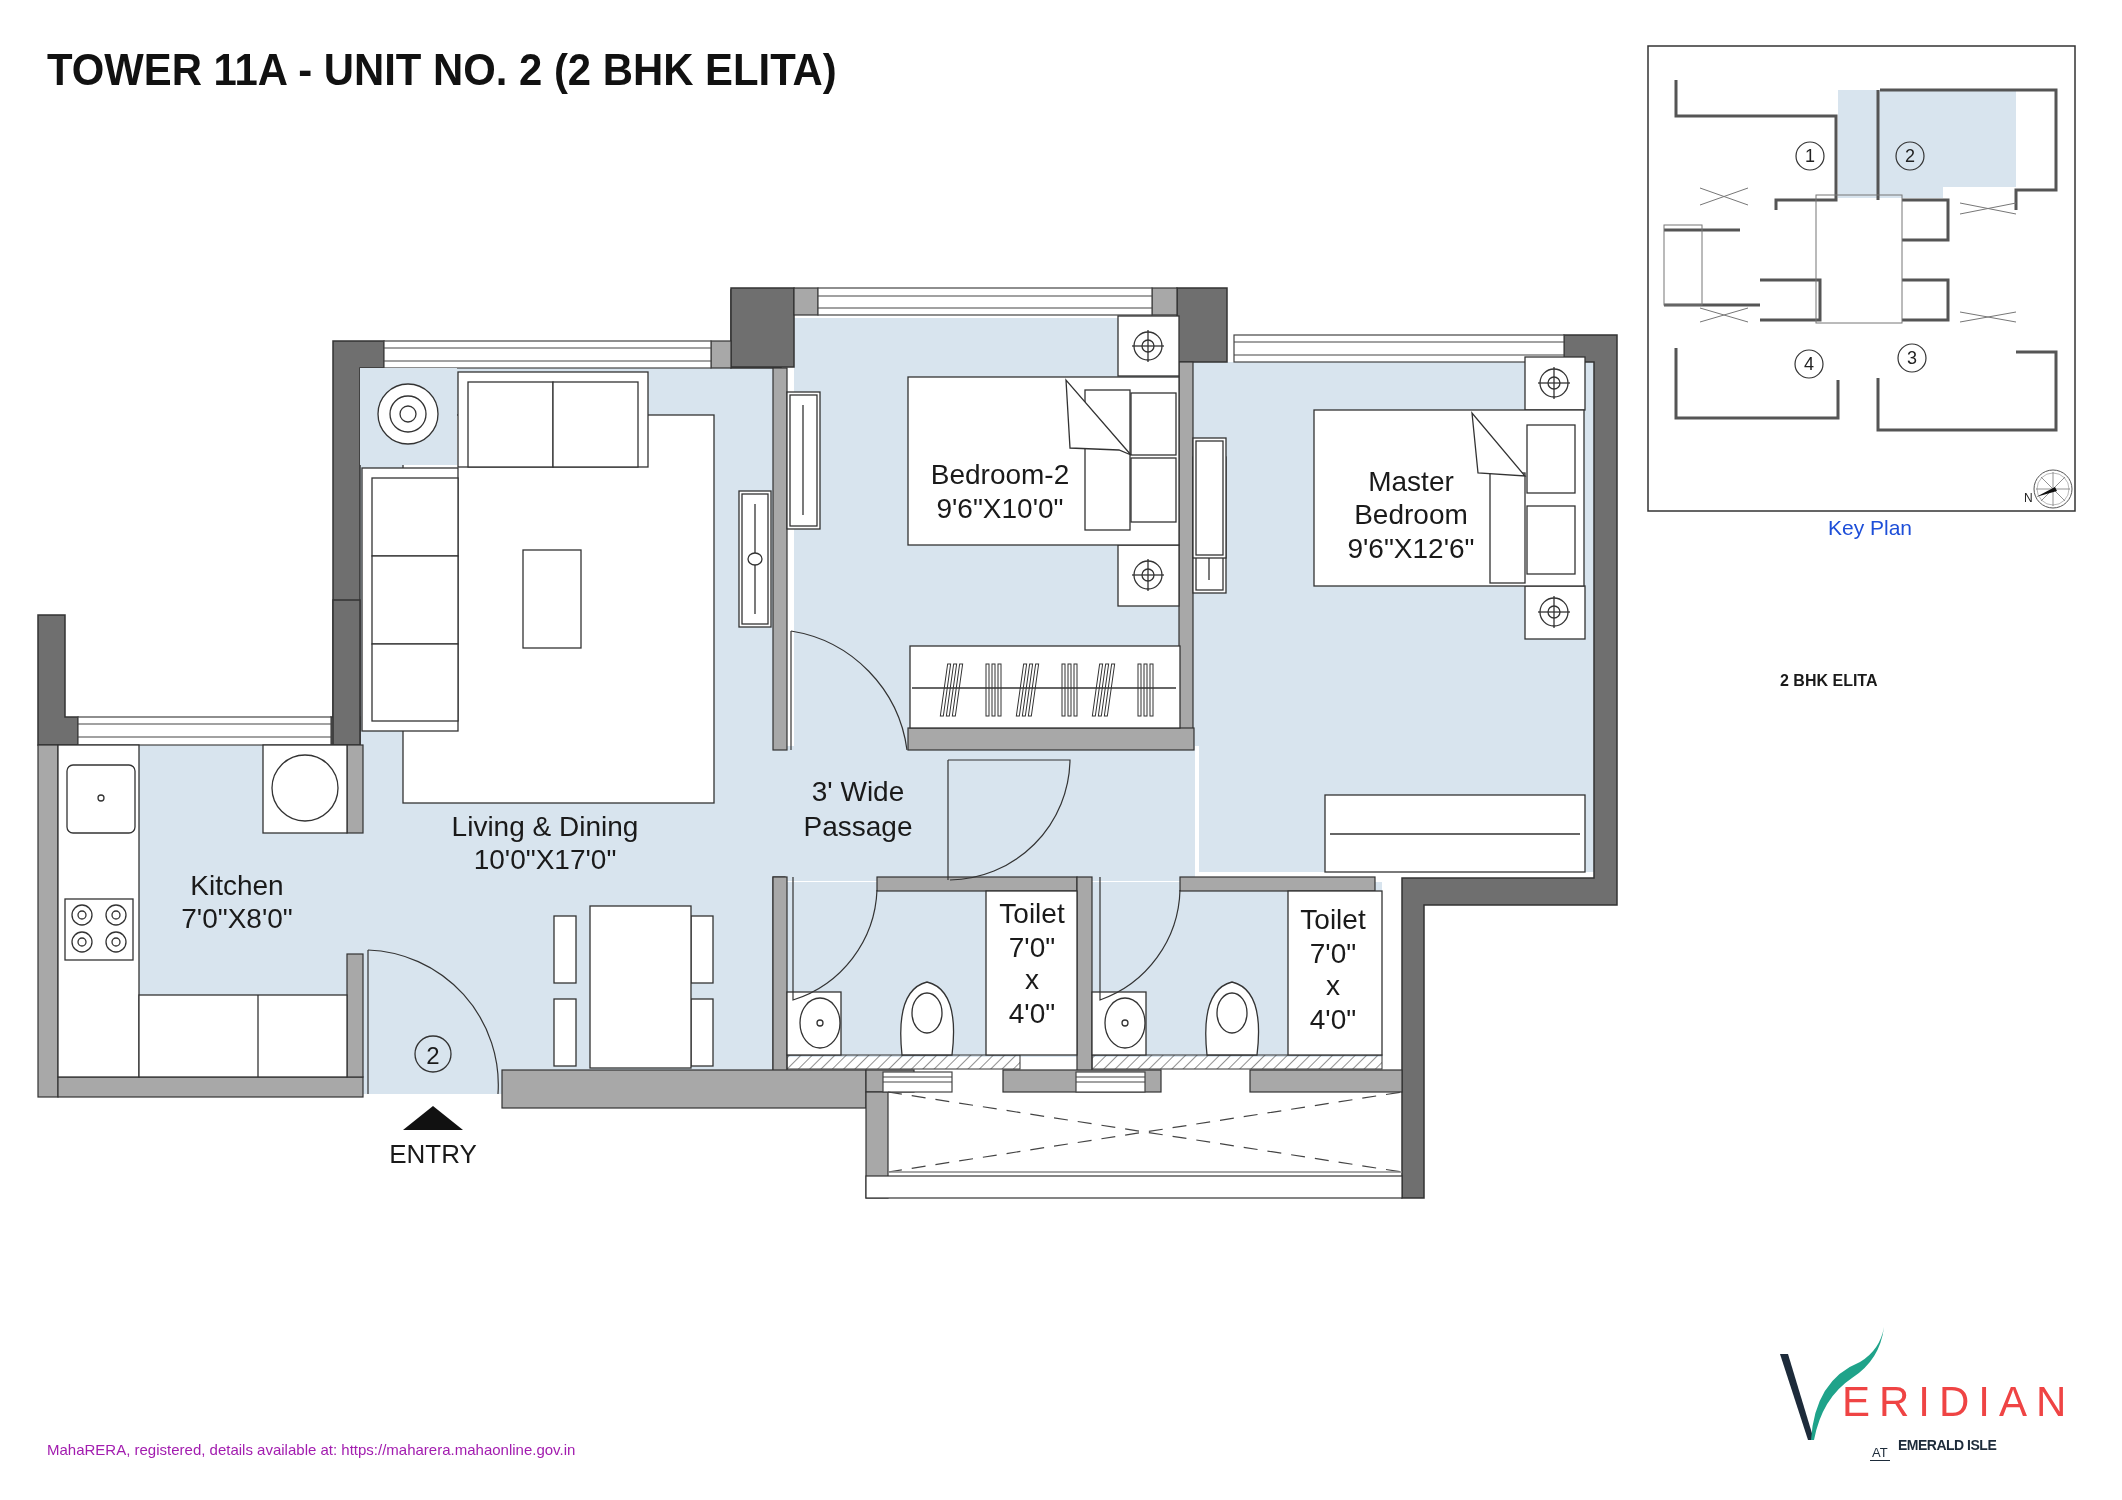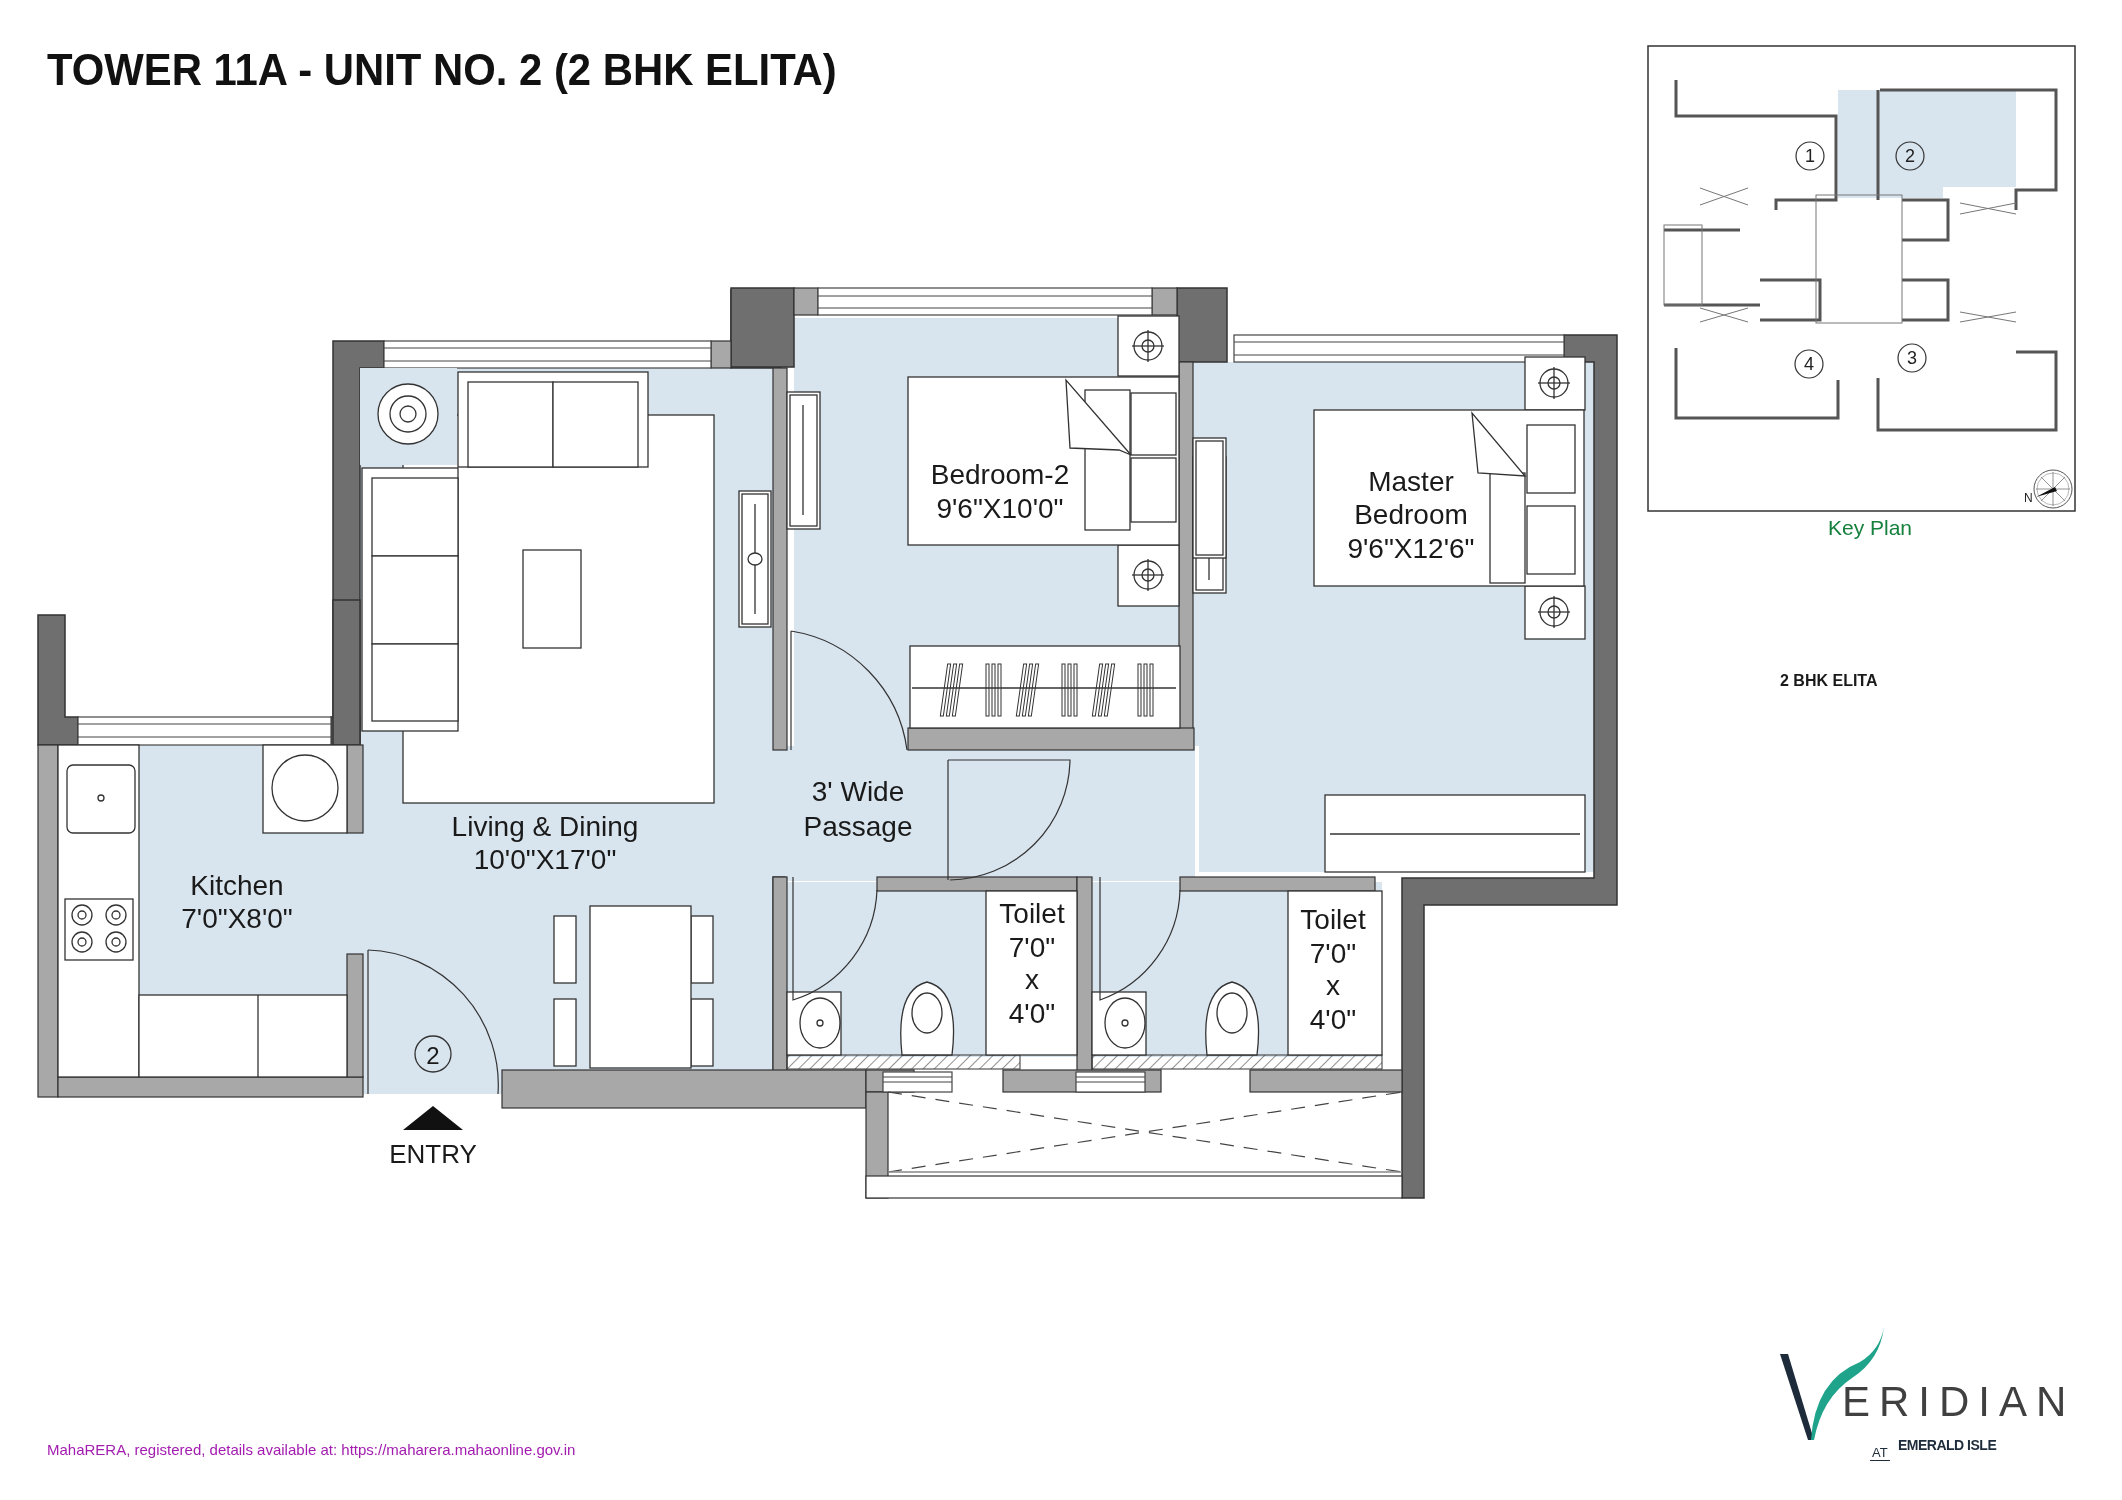--- a/index.html
+++ b/index.html
@@ -1,28 +1,28 @@
 <!DOCTYPE html>
 <html><head>
 <meta charset="utf-8">
 <style>
   html, body { margin: 0; padding: 0; background: #ffffff; }
   body { width: 2122px; height: 1500px; position: relative; overflow: hidden; font-family: "Liberation Sans", sans-serif; color: #1a1a1a; }
   .title { position: absolute; left: 47px; top: 44px; font-size: 45px; font-weight: bold; letter-spacing: 0px; color: #111; font-family: "Liberation Sans", sans-serif; transform: scaleX(0.93); transform-origin: left top; }
   svg.plan { position: absolute; left: 0; top: 0; }
   .room-label { font-family: "Liberation Sans", sans-serif; font-size: 28px; fill: #1a1a1a; text-anchor: middle; }
-  .keyplan-caption { position: absolute; left: 1660px; top: 516px; width: 420px; text-align: center; font-size: 21px; color: #15803d; }
+  .keyplan-caption { position: absolute; left: 1660px; top: 516px; width: 420px; text-align: center; font-size: 21px; color: #1d4ed8; }
   .area-block { position: absolute; left: 1780px; top: 672px; width: 170px; }
   .area-heading { text-align: left; font-size: 16px; font-weight: bold; margin-bottom: 10px; }
   .area-table { border: 1.5px solid #333; width: 150px; margin-left: 10px; }
   .area-table div { border-bottom: 1.5px solid #444; text-align: center; font-weight: bold; font-size: 15.5px; height: 31px; line-height: 31px; }
   .area-table div:last-child { border-bottom: none; height: 44px; line-height: 44px; }
   .footer-note { position: absolute; left: 47px; top: 1441px; font-size: 15px; color: #a21caf; }
   .brand { position: absolute; left: 1780px; top: 1320px; width: 320px; height: 160px; }
-  .brand-name { position: absolute; left: 62px; top: 58px; font-size: 42px; letter-spacing: 9px; color: #404040; font-family: "Liberation Sans", sans-serif; font-weight: normal; }
+  .brand-name { position: absolute; left: 62px; top: 58px; font-size: 42px; letter-spacing: 9px; color: #ef4444; font-family: "Liberation Sans", sans-serif; font-weight: normal; }
   .brand-at { position: absolute; left: 90px; top: 125px; font-size: 13px; color: #1d2b3a; border-bottom: 1px solid #1d2b3a; padding: 0 2px; }
   .brand-sub { position: absolute; left: 118px; top: 117px; font-size: 14px; font-weight: bold; color: #1d2b3a; letter-spacing: -0.5px; }
 </style>
 </head>
 <body>
 
 <div class="title">TOWER 11A - UNIT NO. 2 (2 BHK ELITA)</div>
 
 <svg class="plan" width="2122" height="1500" viewBox="0 0 2122 1500" xmlns="http://www.w3.org/2000/svg">
   <defs>

